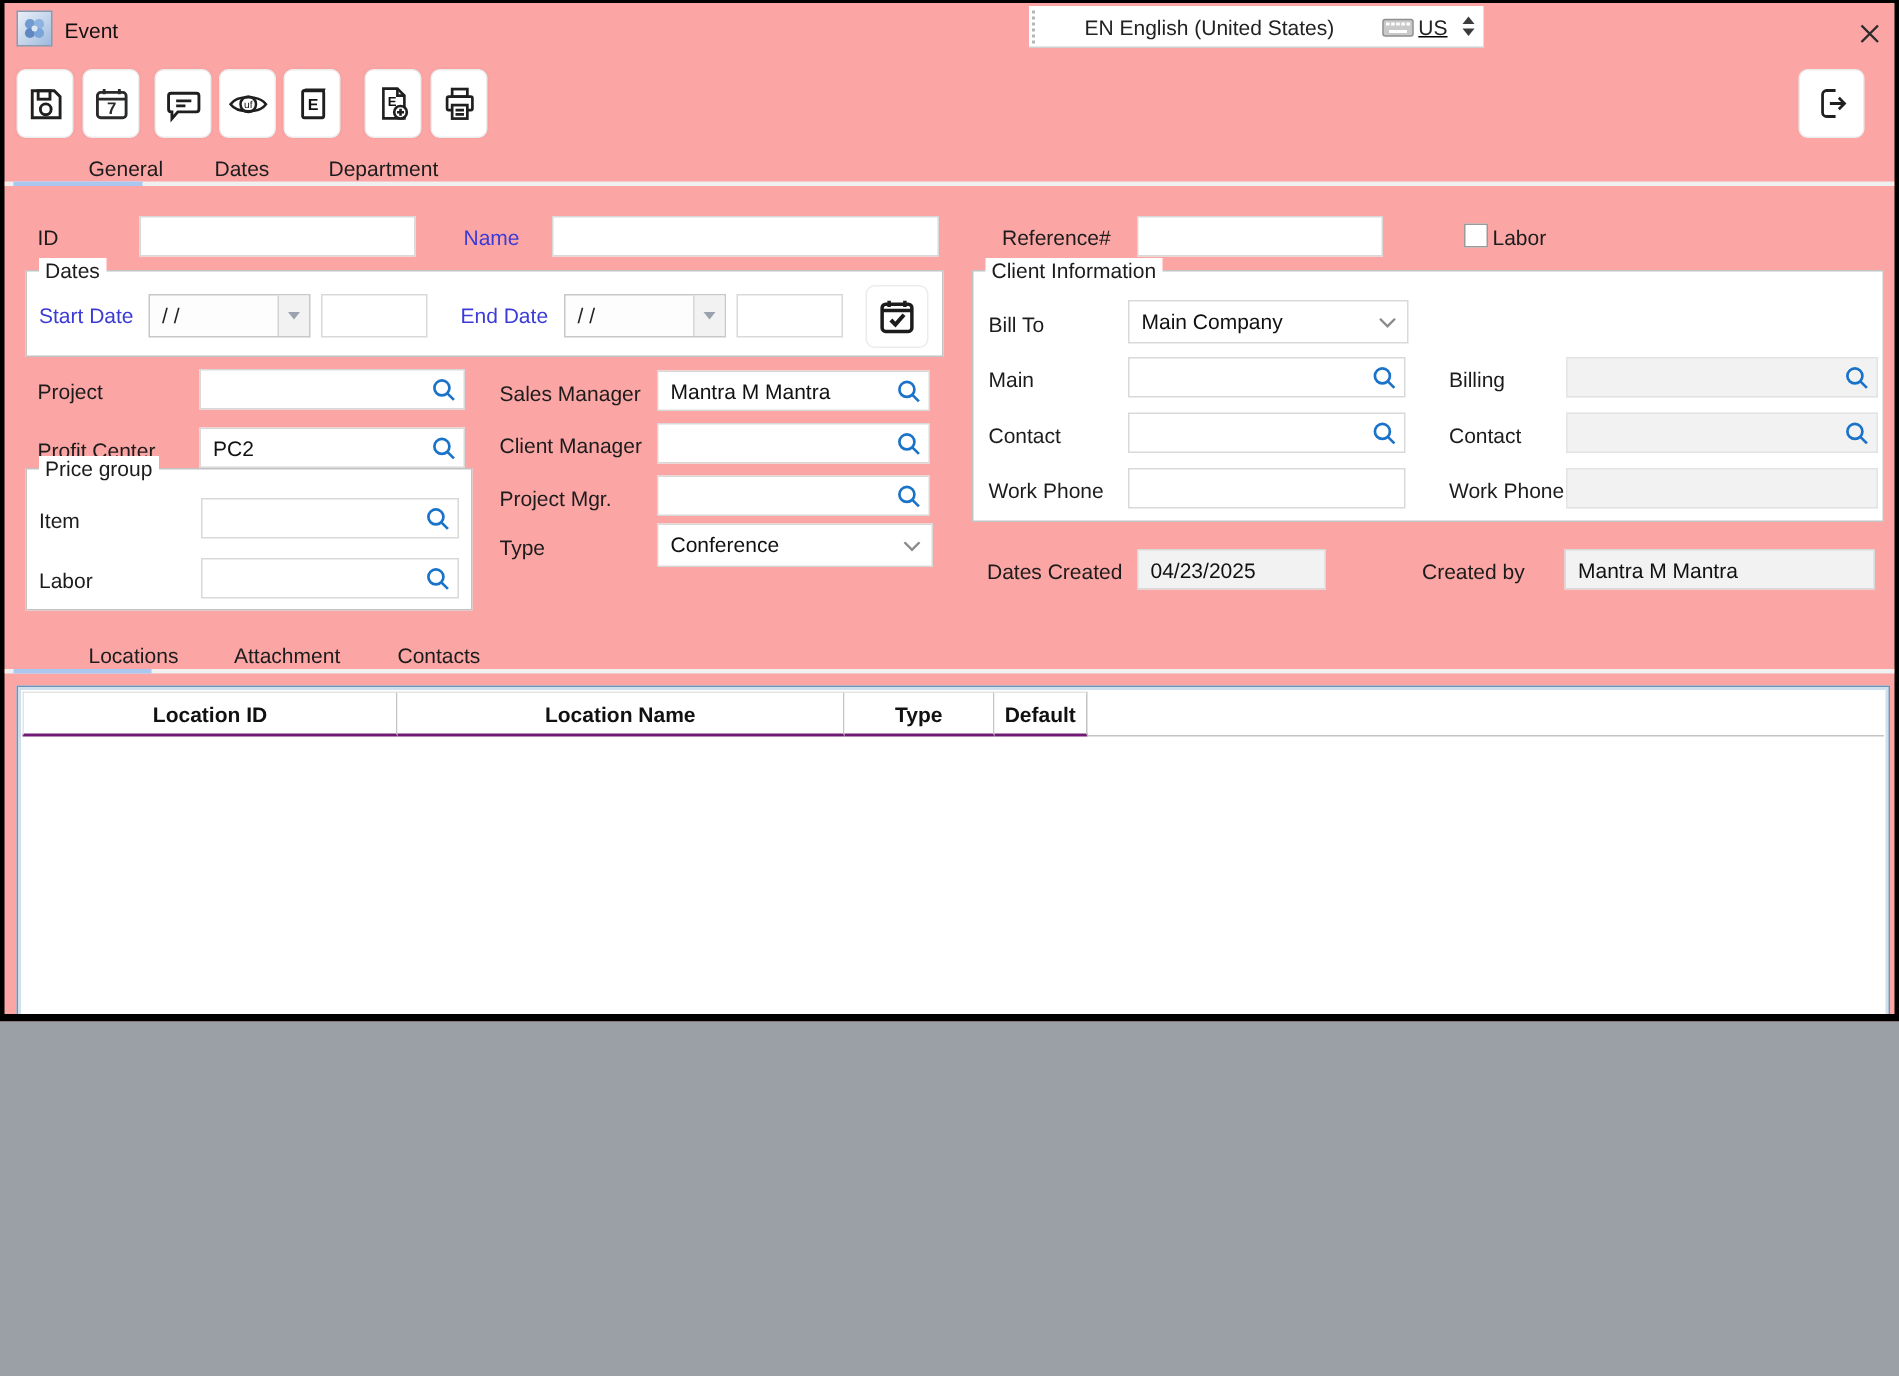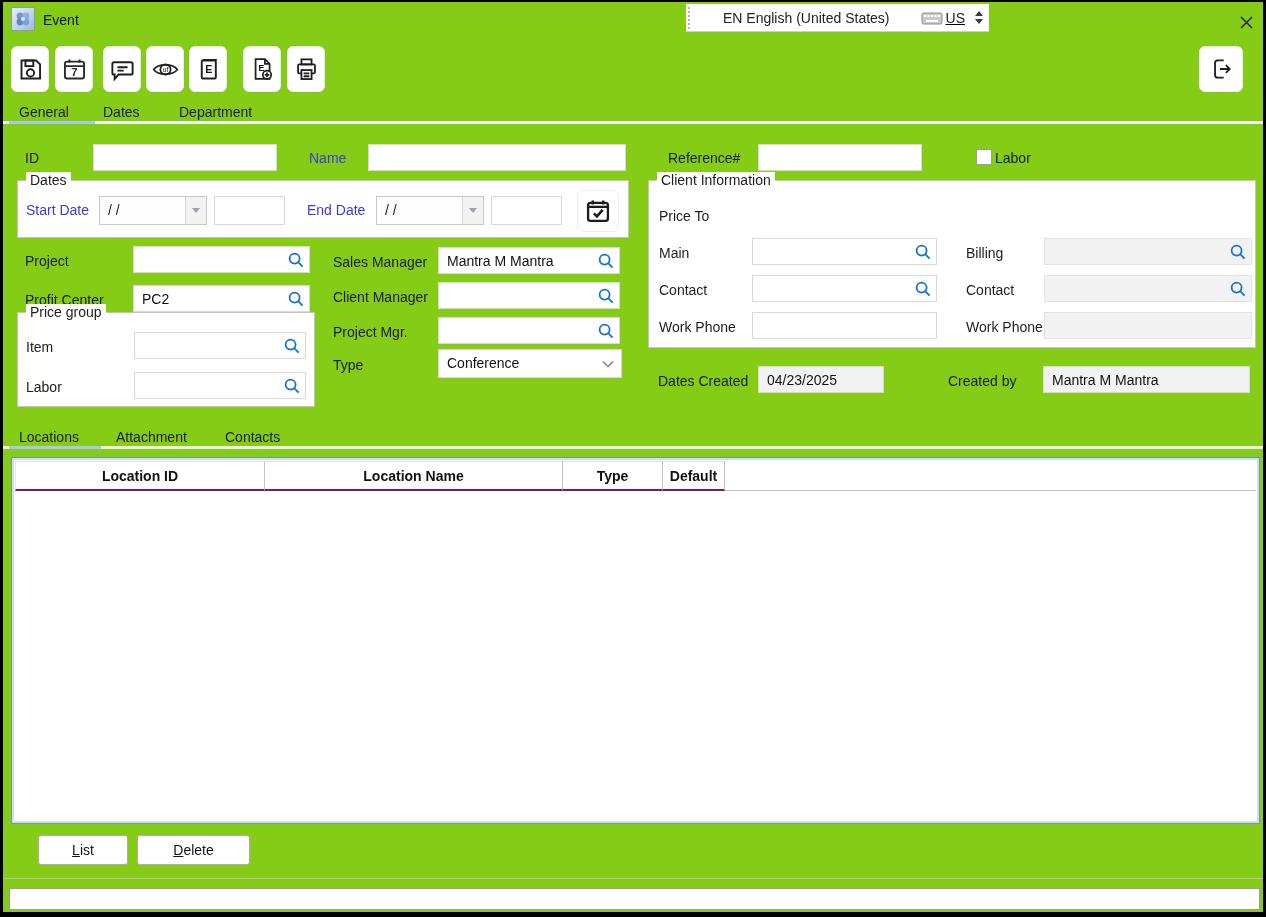--- a/index.html
+++ b/index.html
@@ -1,19 +1,19 @@
 <!DOCTYPE html>
 <html><head>
 <meta charset="utf-8">
 <style>
   * { margin:0; padding:0; box-sizing:border-box; }
   html,body { background:#9aa0a6; }
   body { font-family:"Liberation Sans", sans-serif; }
   .window {
-    position:relative; width:1266px; height:917px; background:#84cc16;
+    position:relative; width:1266px; height:681px; background:#fca5a5;
     border:solid #000; border-width:2px 3px 5px 3px; overflow:hidden;padding-left:40px;
   }
   .abs { position:absolute; }
   .lbl { position:absolute; font-size:14px; color:#1c1c1c; white-space:nowrap; }
   .lbl.blue { color:#3b3bd6; }
 
   
   .app-icon { left:8px; top:5px; width:24px; height:24px; border:1px solid #8a9ab0;
     background:linear-gradient(135deg,#e8eef7 0%,#c2d4ea 55%,#9db9dd 100%); display:flex; align-items:center; justify-content:center; }
   .window-title { left:40px; top:10px; font-size:14px; color:#111; }
@@ -34,21 +34,21 @@
     border:1px solid #ececec; border-radius:6px; box-shadow:0 0 2px rgba(0,0,0,.06);
     display:flex; align-items:center; justify-content:center; }
   .tool-btn svg { display:block; }
   .signout-btn { left:1196px; top:44px; width:44px; height:46px; background:#fff;
     border:1px solid #ececec; border-radius:6px; position:absolute;
     display:flex; align-items:center; justify-content:center; }
 
   
   .tabline { position:absolute; left:0; width:100%; height:3px; background:#f0f0f0; }
   .tabline-active { position:absolute; height:3px; background:#a9c7ef; }
-  .tab { position:absolute; font-size:14px; color:#1c1c1c; cursor:default; }
+  .tab { position:absolute; font-size:14px; color:#1c1c1c; cursor:default;margin-left:40px; }
 
   
   .tinput { position:absolute; height:27px; border:1px solid #d9d9d9; background:#fff;
     font-size:14px; color:#111; padding:4px 24px 4px 8px; line-height:18px; white-space:nowrap; overflow:hidden; }
   .tinput.noicon { padding-right:8px; }
   .tinput.disabled { background:#f2f2f2; border-color:#e3e3e3; }
   .tinput.readonly { background:#f2f2f2; border-color:#d9d9d9; }
   .search-ico { position:absolute; right:5px; top:5px; }
   .combo { position:absolute; height:29px; border:1px solid #d9d9d9; background:#fff;
     font-size:14px; color:#111; padding:5px 24px 4px 8px; white-space:nowrap; }
@@ -288,21 +288,27 @@
   <div class="combo" style="left:435px; top:347px; width:184px">
     <span>Conference</span>
     <svg class="chev" width="12" height="8" viewBox="0 0 12 8" fill="none" stroke="#8a8a8a" stroke-width="1.6">
       <path d="M1 1.5 L6 6.5 L11 1.5"></path>
     </svg>
   </div>
 
   <div class="groupbox" style="left:645px; top:178px; width:608px; height:168px">
     <span class="legend">Client Information</span>
 
-    <span class="lbl" style="left:10px; top:27px">Price To</span>
+    <span class="lbl" style="left:10px; top:27px">Bill To</span>
+    <div class="combo" style="left:103px; top:19px; width:187px">
+      <span>Main Company</span>
+      <svg class="chev" width="12" height="8" viewBox="0 0 12 8" fill="none" stroke="#8a8a8a" stroke-width="1.6">
+        <path d="M1 1.5 L6 6.5 L11 1.5"></path>
+      </svg>
+    </div>
 
     <span class="lbl" style="left:10px; top:64px">Main</span>
     <div class="tinput" style="left:103px; top:57px; width:185px">
       <svg class="search-ico" width="16" height="16" viewBox="0 0 16 16" fill="none" stroke="#1a73c9" stroke-width="1.8">
         <circle cx="6.6" cy="6.6" r="5"></circle>
           <path d="M10.4 10.4 L14.6 14.6"></path>
       </svg>
     </div>
     <span class="lbl" style="left:317px; top:64px">Billing</span>
     <div class="tinput disabled" style="left:395px; top:57px; width:208px">

